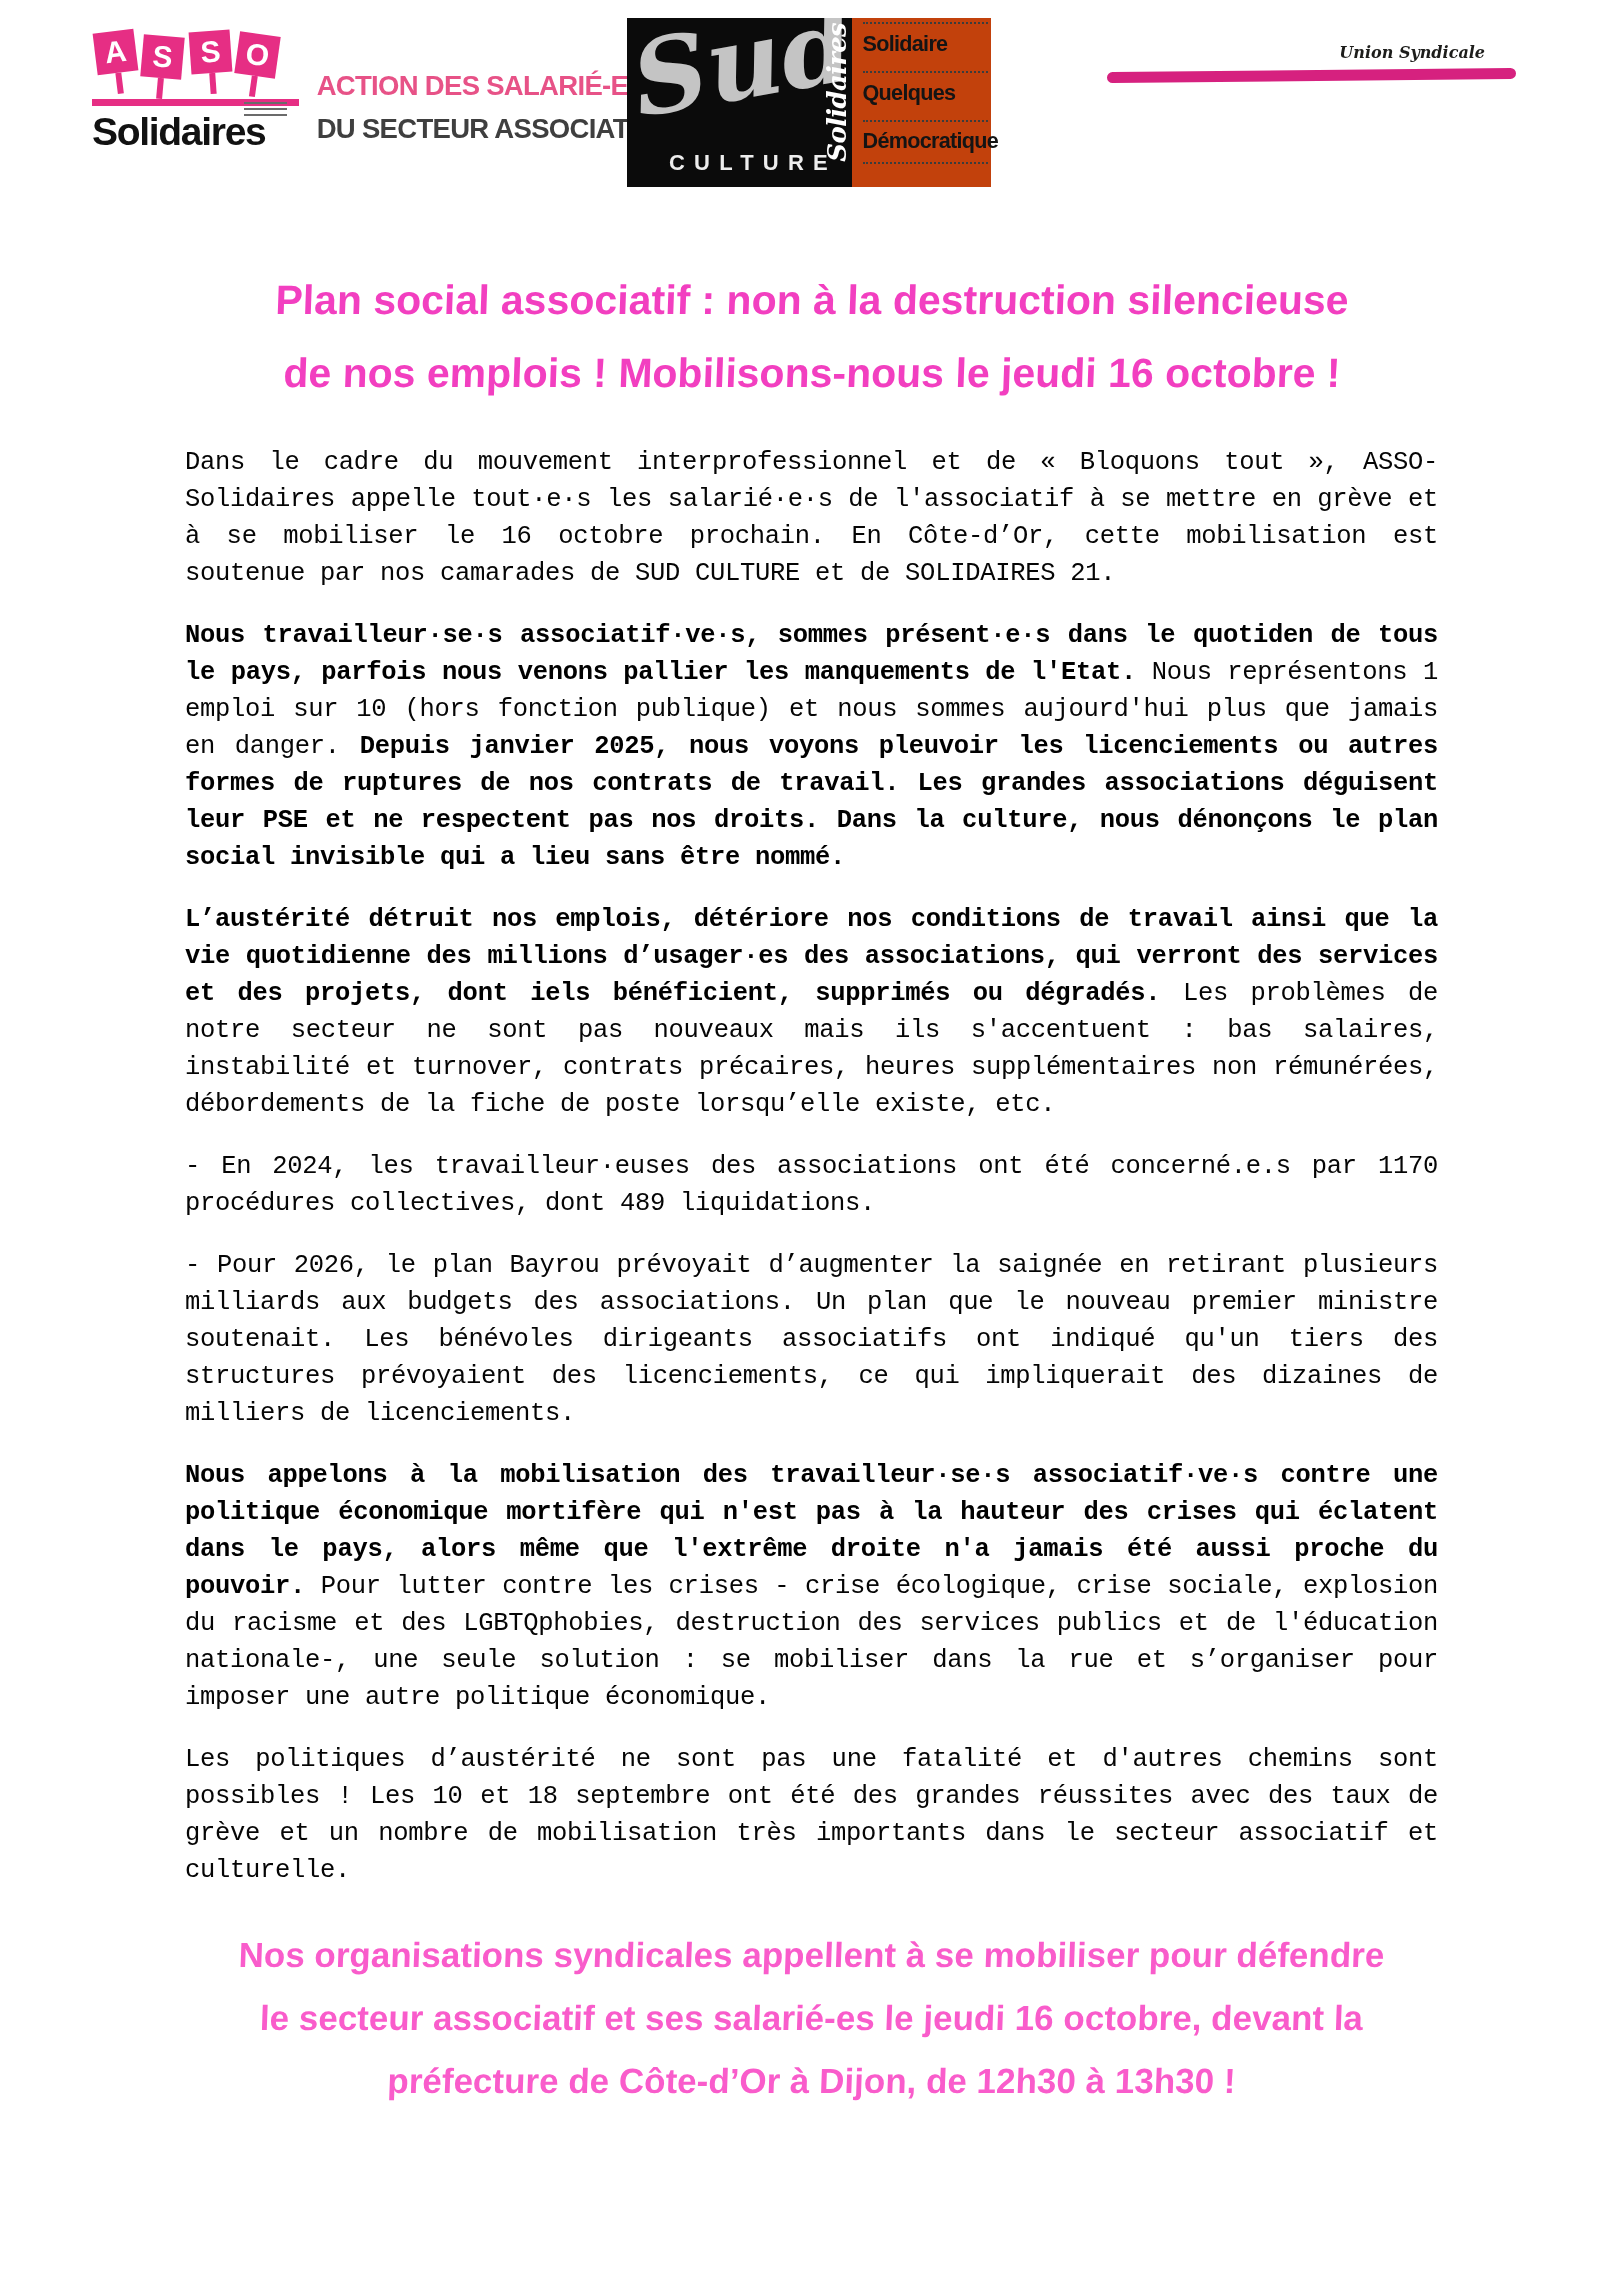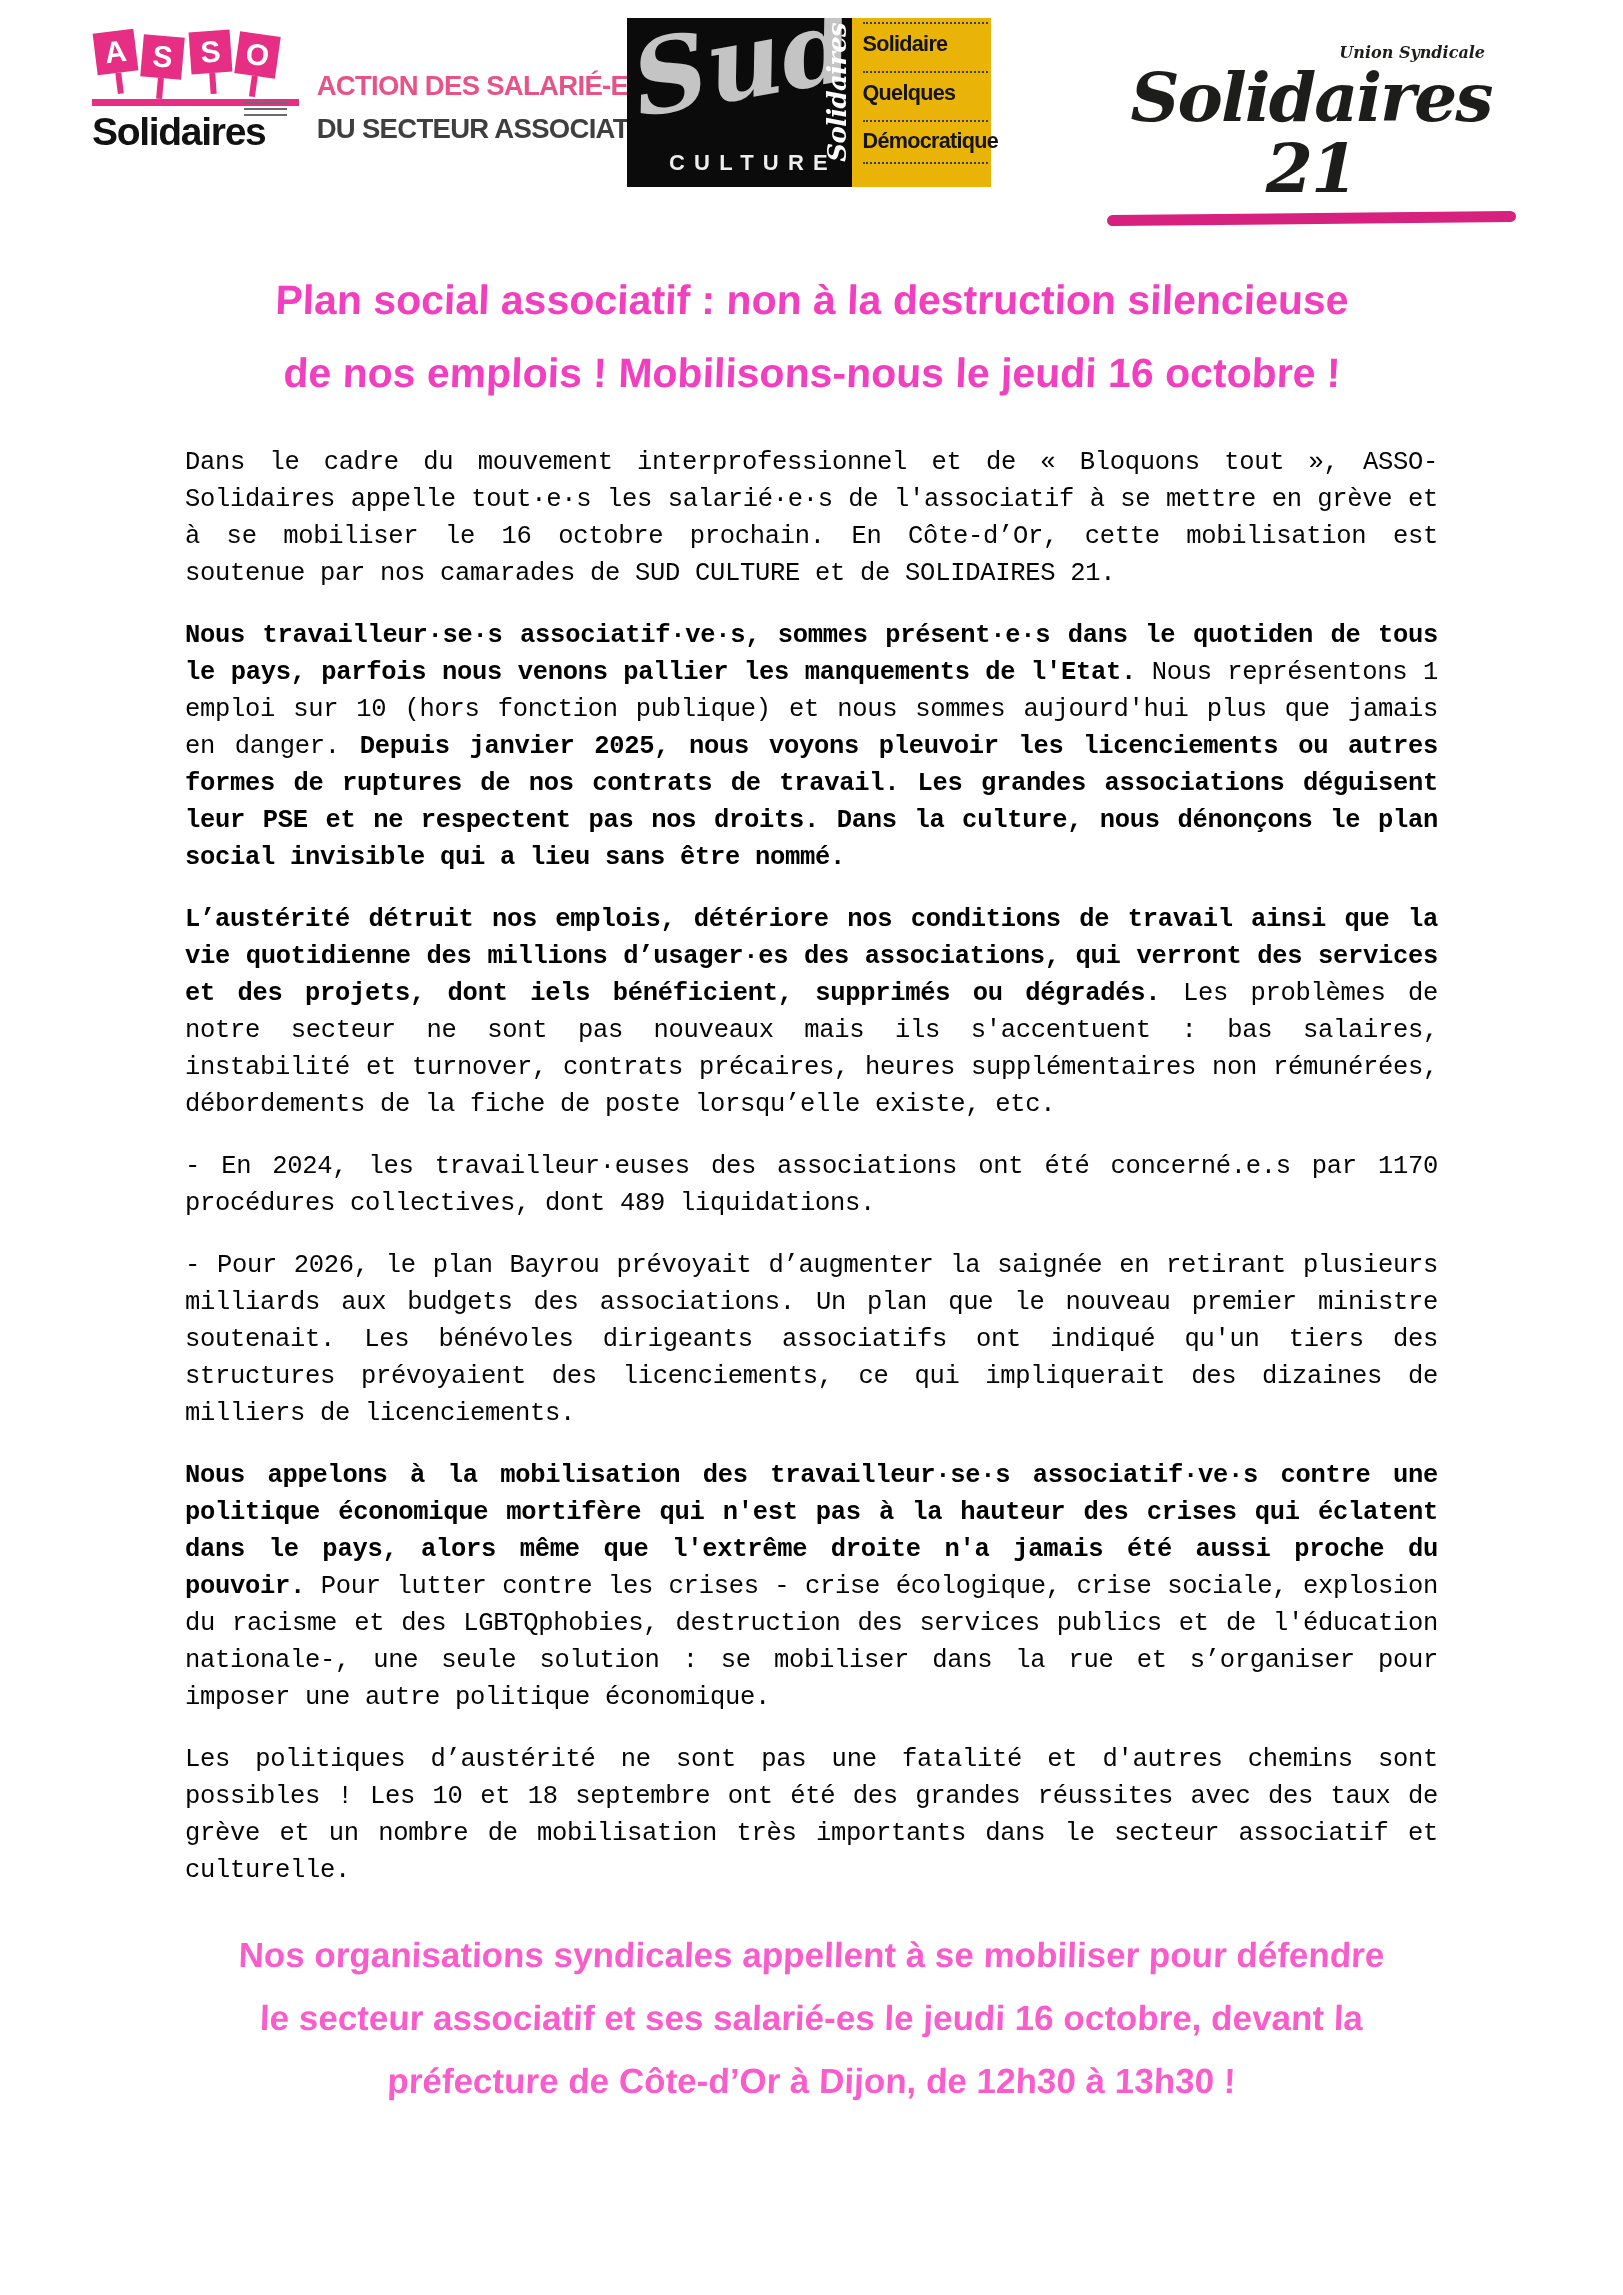--- a/index.html
+++ b/index.html
@@ -48,21 +48,21 @@
   .sud-culture-word{
     position:absolute;left:42px;bottom:11px;
     font-weight:bold;font-size:22px;letter-spacing:9.2px;color:#ededed;
   }
   .sud-vertical{
     position:absolute;right:0px;top:5.2px;
     writing-mode:vertical-rl;transform:rotate(180deg);
     font-family:"DejaVu Serif", serif;font-style:italic;font-weight:bold;
     font-size:26px;color:#fff;letter-spacing:-0.7px;
   }
-  .sud-right{width:128px;padding:3.9px 0 0 10.5px;background:#eab308;}
+  .sud-right{width:128px;padding:3.9px 0 0 10.5px;background:#c2410c;}
   .sud-right > div{
     border-top:2.6px dotted #3c3c3c;
     padding:6.5px 0 14.4px;margin-right:2.6px;
     font-weight:bold;font-size:21.6px;letter-spacing:-0.7px;color:#141414;
   }
   .sud-right > div:last-child{border-bottom:2.6px dotted #3c3c3c;padding-bottom:7.9px;}
   
   .sol21{position:absolute;left:1091px;top:43px;width:440px;font-family:"DejaVu Serif", serif;font-style:italic;font-weight:bold;color:var(--sol21-ink);}
   .sol21-top{font-size:16px;text-align:right;padding-right:46px;letter-spacing:0px;}
   .sol21-main{font-size:68px;line-height:1.05;letter-spacing:-2px;text-align:center;}
@@ -122,21 +122,20 @@
       </div>
       <div class="sud-right">
           <div>Solidaire</div>
           <div>Quelques</div>
           <div>Démocratique</div>
         </div>
     </div>
 
     <div class="sol21">
       <div class="sol21-top">Union Syndicale</div>
-      <div class="sol21-main">Solidaires 21</div>
       <div class="sol21-bar"></div>
     </div>
 
   </header>
 
   <h1 class="title">
       <div>Plan social associatif : non à la destruction silencieuse</div>
       <div>de nos emplois ! Mobilisons-nous le jeudi 16 octobre !</div>
     </h1>
 

